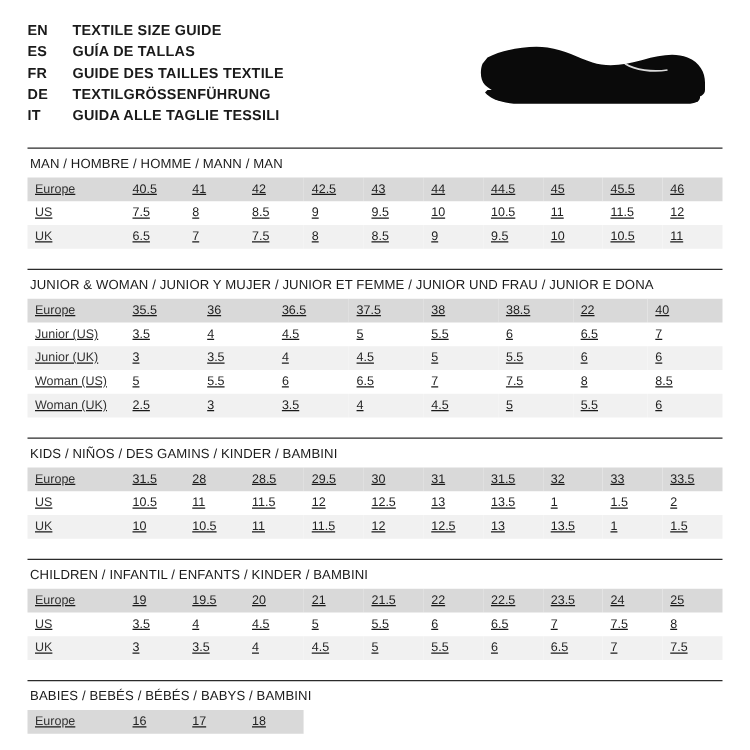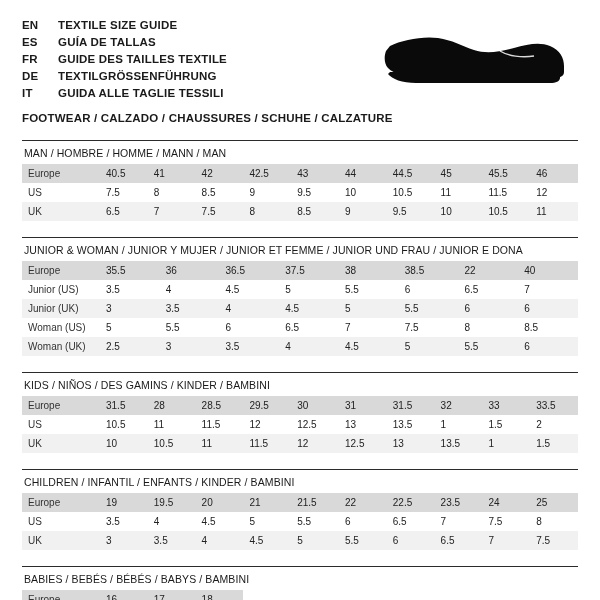--- a/index.html
+++ b/index.html
@@ -77,20 +77,21 @@
     padding: 0 0 5px 2px;
     border-top: 1px solid #2b2b2b;
     padding-top: 6px;
     letter-spacing: 0.1px;
   }
   table {
     border-collapse: collapse;
     width: 100%;
     table-layout: fixed;
     font-size: 10px;
+    text-decoration: underline;
   }
   table td {
     padding: 3px 0 3px 6px;
     height: 13px;
     color: #222;
     white-space: nowrap;
   }
   tr.shaded td {
     background: #d9d9d9;
   }
@@ -135,21 +136,20 @@
       <svg class="shoe-svg" width="190" height="80" viewBox="0 0 190 80" xmlns="http://www.w3.org/2000/svg" aria-hidden="true">
         <path d="M8 30 C20 24 40 20 56 22 C70 24 80 30 92 34 C104 38 118 36 132 32
                  C146 28 158 26 168 30 C178 34 182 42 182 50 L182 56 C182 60 178 62 172 62
                  L40 62 C24 62 12 58 6 52 C2 48 2 40 4 35 Z" fill="#0a0a0a"></path>
         <path d="M8 56 L178 56 L178 62 C178 65 174 67 168 67 L34 67 C20 67 10 63 6 58 Z" fill="#0a0a0a"></path>
         <path d="M118 35 C126 40 140 42 152 40" stroke="#ffffff" stroke-width="1.4" fill="none" opacity="0.85"></path>
       </svg>
     </div>
   </div>
 
-  <div class="section-title">FOOTWEAR / CALZADO / CHAUSSURES / SCHUHE / CALZATURE</div>
 
   <div id="groups">
       <div class="group">
         <div class="group-title">MAN / HOMBRE / HOMME / MANN / MAN</div>
         <table>
           <tbody>
             <tr class="shaded">
               <td class="rowhead">Europe</td>
               <td>40.5</td>
               <td>41</td>

